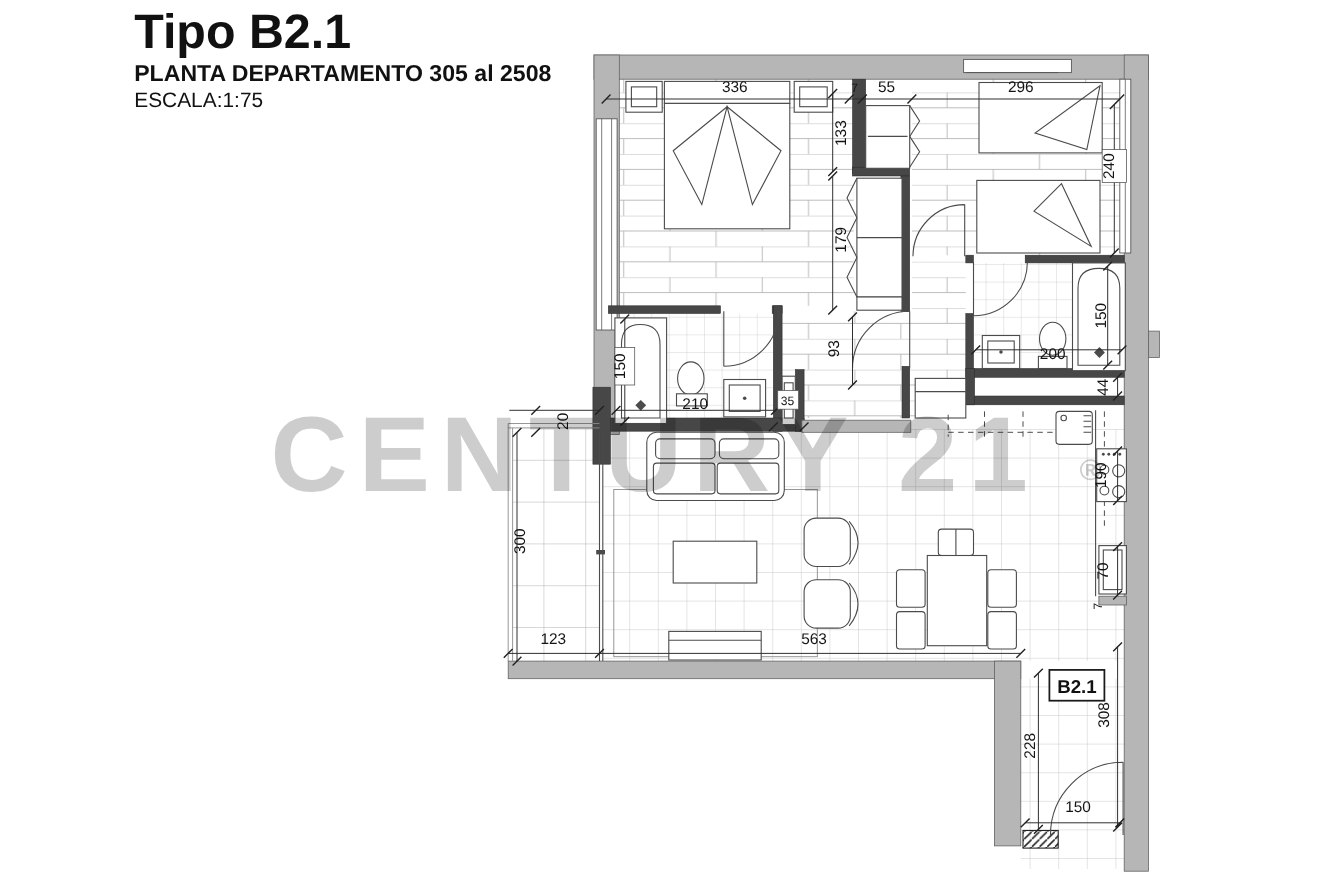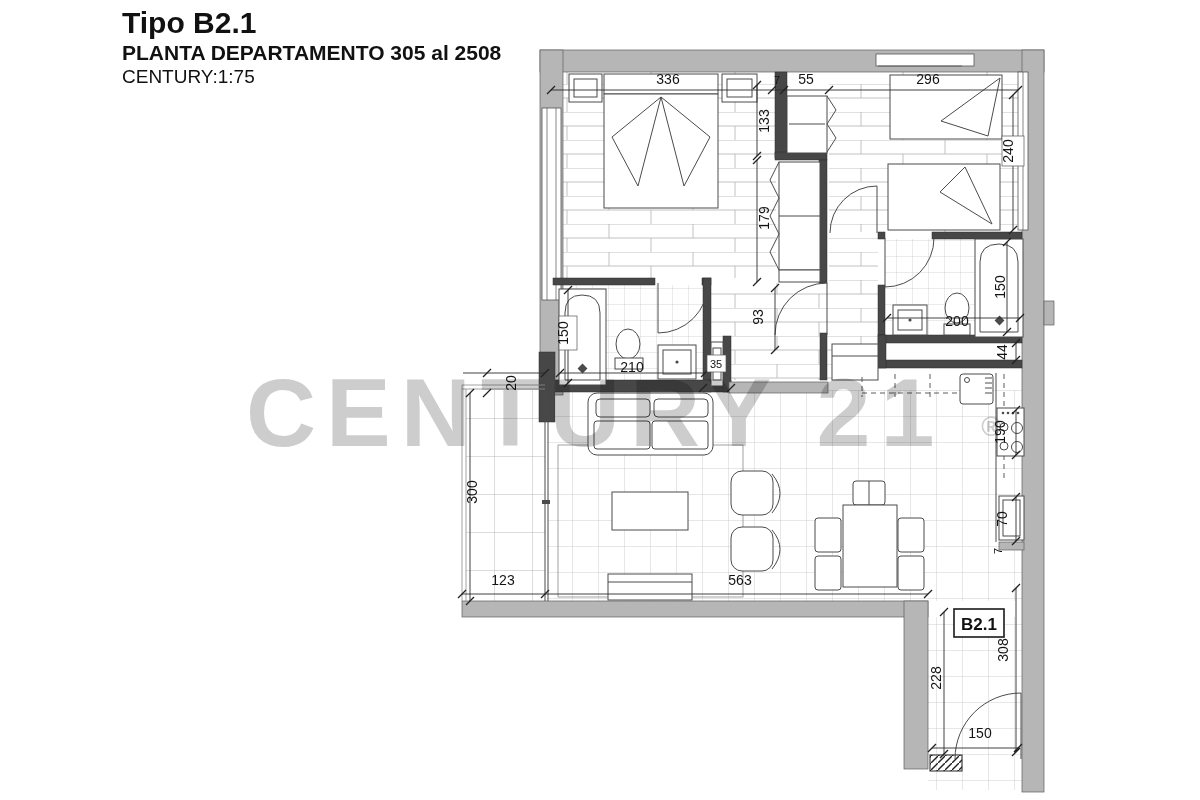--- a/index.html
+++ b/index.html
@@ -1,20 +1,20 @@
 <!DOCTYPE html>
 <html><head>
 <meta charset="utf-8">
 <style>
   html,body{margin:0;padding:0;background:#fff;}
   .canvas{position:relative;width:1200px;height:800px;background:#fff;overflow:hidden;
           font-family:"Liberation Sans",sans-serif;}
   .canvas svg{position:absolute;left:0;top:0;}
   header{position:absolute;left:122px;top:6px;z-index:5;color:#111;}
-  .t-main{font-size:30px;font-weight:700;letter-spacing:0;line-height:1.1;}
+  .t-main{font-size:44px;font-weight:700;letter-spacing:0;line-height:1.1;}
   .t-sub{font-size:21px;font-weight:700;margin-top:2px;}
   .t-scale{font-size:19px;font-weight:400;margin-top:1px;}
   
   .w{fill:#b6b6b6;stroke:#5f5f5f;stroke-width:.7;}
   .dw{fill:#474747;stroke:#2c2c2c;stroke-width:.5;}
   .f{fill:#fff;stroke:#4b4b4b;stroke-width:1;}
   .f2{fill:none;stroke:#4b4b4b;stroke-width:1;}
   .thin{fill:none;stroke:#8a8a8a;stroke-width:.8;}
   .dim{fill:none;stroke:#2e2e2e;stroke-width:.9;}
   .dash{fill:none;stroke:#4b4b4b;stroke-width:.9;stroke-dasharray:5 4;}
@@ -24,21 +24,21 @@
       mix-blend-mode:multiply;opacity:.92;}
 </style>
 </head>
 <body>
 
 <div class="canvas">
 
   <header>
     <div class="t-main">Tipo B2.1</div>
     <div class="t-sub">PLANTA DEPARTAMENTO 305 al 2508</div>
-    <div class="t-scale">CENTURY:1:75</div>
+    <div class="t-scale">ESCALA:1:75</div>
   </header>
 
   <svg width="1200" height="800" viewBox="0 0 1200 800">
     <defs>
       <pattern id="pk" width="84" height="28" patternUnits="userSpaceOnUse">
         <path d="M0,0H84 M0,14H84 M21,0V14 M63,14V28" stroke="#b3b3b3" stroke-width=".8" fill="none"></path>
       </pattern>
       <pattern id="tl" width="26" height="26" patternUnits="userSpaceOnUse">
         <path d="M0,0H26 M0,0V26" stroke="#c3c3c3" stroke-width=".8" fill="none"></path>
       </pattern>

